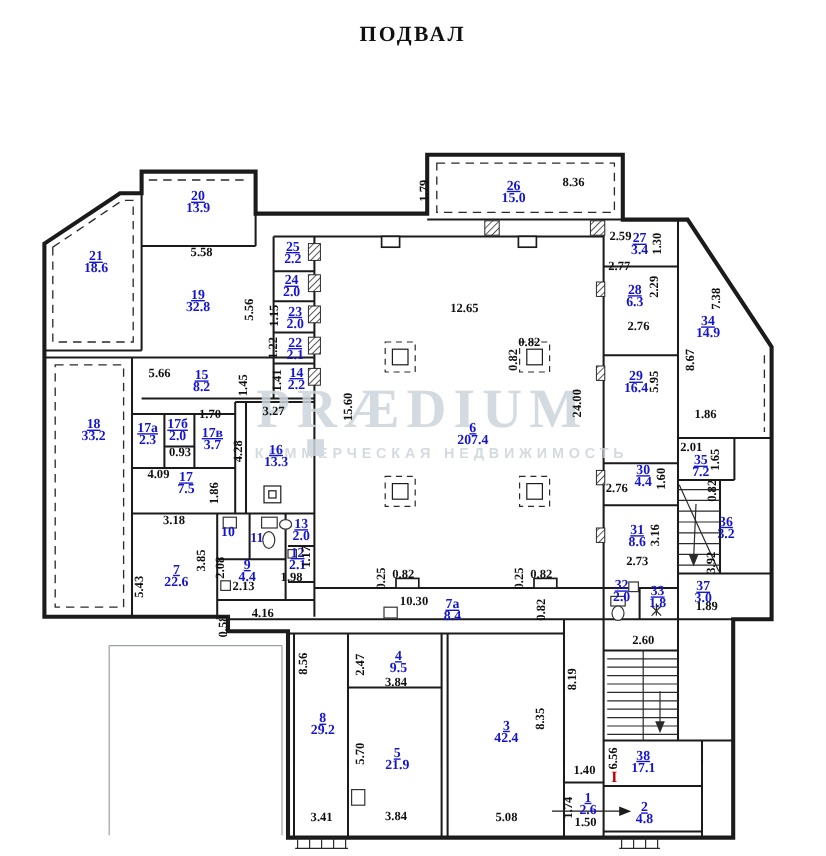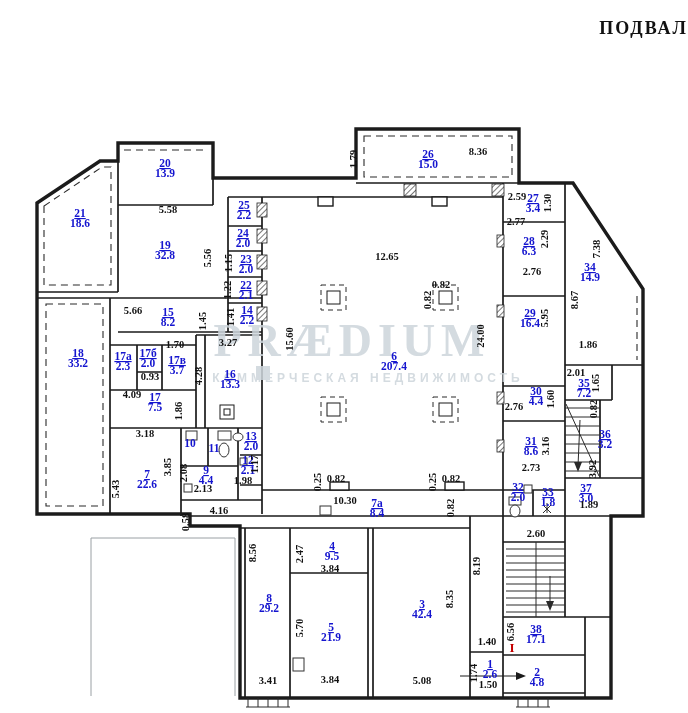--- a/index.html
+++ b/index.html
@@ -1,18 +1,18 @@
 <!DOCTYPE html>
 <html><head>
 <meta charset="utf-8">
 <style>
   html,body{margin:0;padding:0;background:#fff;}
   #stage{position:relative;width:688px;height:713px;background:#fff;overflow:hidden;
          font-family:"Liberation Serif",serif;}
-  .title{position:absolute;top:18px;left:0;width:100%;text-align:right;
+  .title{position:absolute;top:18px;left:0;width:100%;text-align:center;
          font:bold 18px "Liberation Serif",serif;letter-spacing:2px;color:#111;}
   svg{position:absolute;left:0;top:0;}
   .w-outer{fill:none;stroke:#1b1b1b;stroke-width:3.4;stroke-linejoin:miter;}
   .w-in{fill:none;stroke:#1b1b1b;stroke-width:1.7;}
   .w-thin{fill:none;stroke:#1b1b1b;stroke-width:1;}
   .gray{fill:none;stroke:#9aa0a4;stroke-width:1;}
   .dash{fill:none;stroke:#2a2a2a;stroke-width:1.1;stroke-dasharray:7 5;}
   .cdash{fill:none;stroke:#2a2a2a;stroke-width:1;stroke-dasharray:5 4;}
   .stair{fill:none;stroke:#2a2a2a;stroke-width:1;}
   .fix{fill:#fff;stroke:#333;stroke-width:1;}

